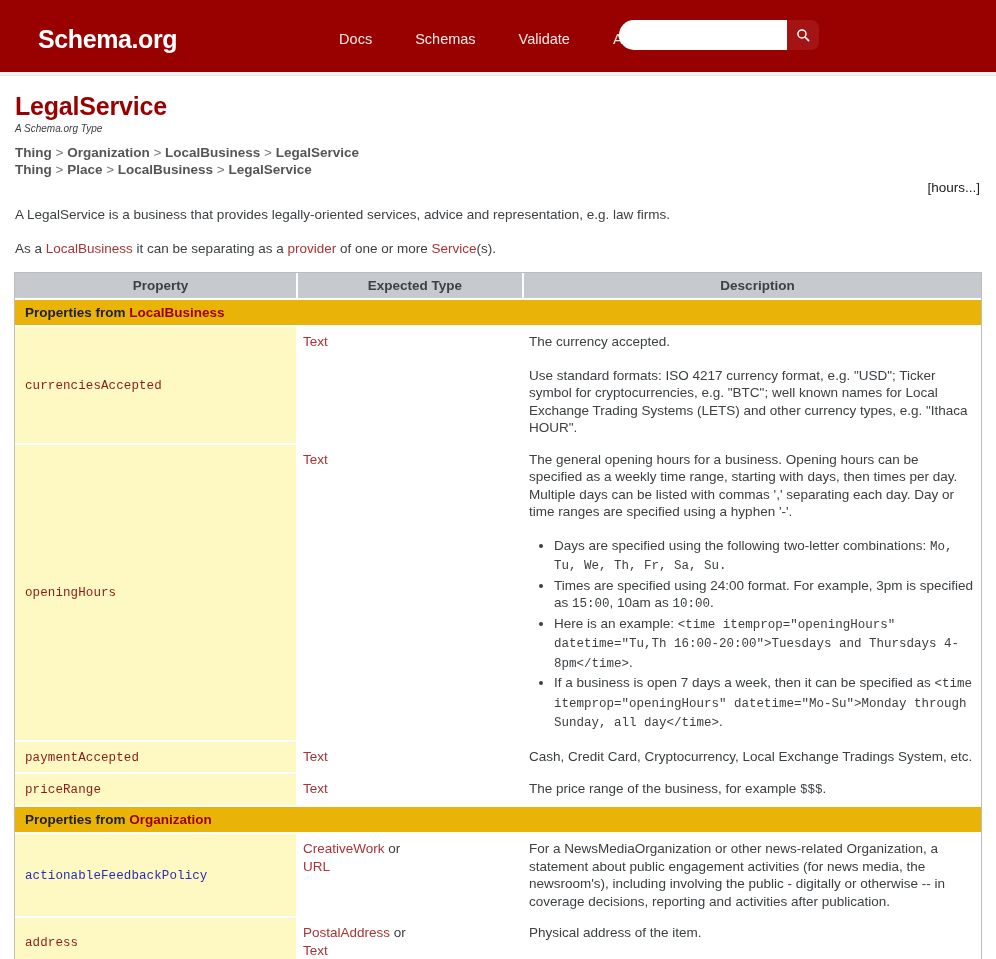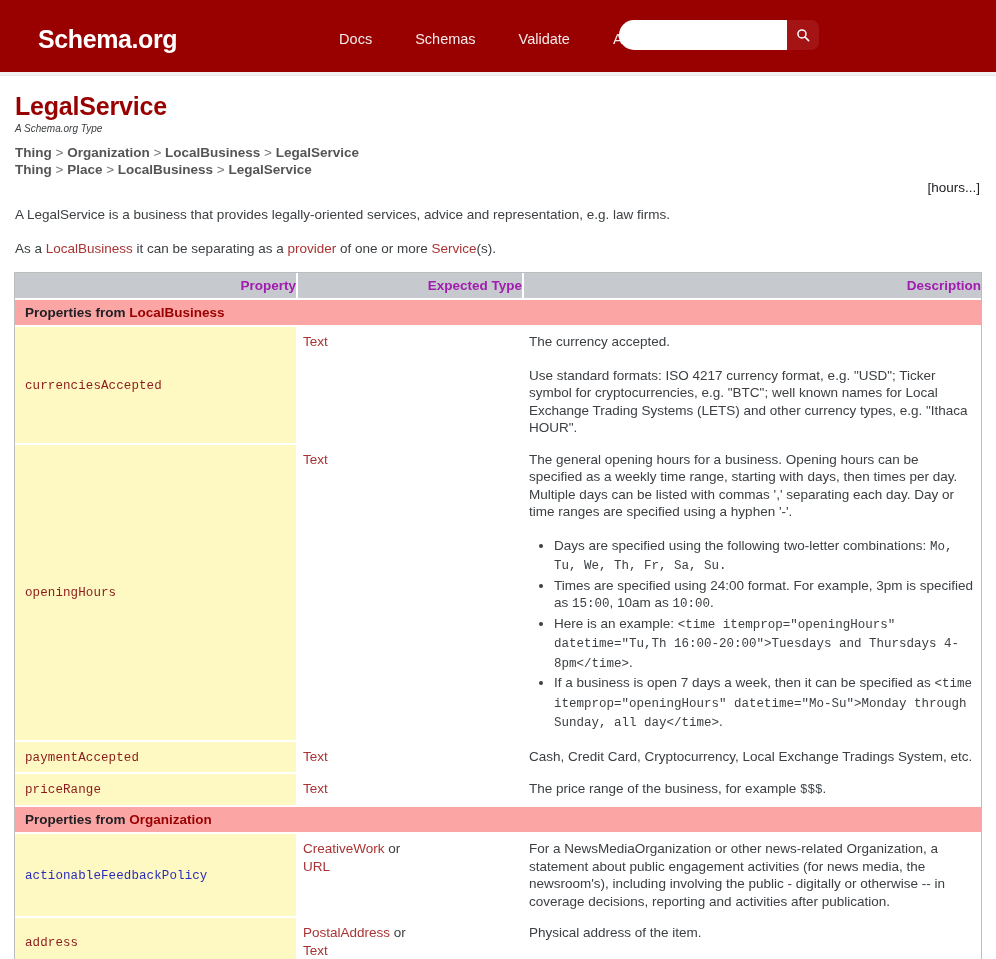--- a/index.html
+++ b/index.html
@@ -145,33 +145,33 @@
     border: 1px solid #bdbdbd;
     table-layout: fixed;
     background: #ffffff;
   }
   #definition-table col.c1 { width: 283px; }
   #definition-table col.c2 { width: 226px; }
   #definition-table col.c3 { width: 457px; }
 
   #definition-table th {
     background: #c6cace;
-    text-align: right;
-    font-size: 13.5px;
-    font-weight: bold;
-    color: #a21caf;
+    text-align: center;
+    font-size: 13.5px;
+    font-weight: bold;
+    color: #404040;
     padding: 5px 0 5px 10px;
     border-right: 2px solid #ffffff;
     border-bottom: 2px solid #ffffff;
     vertical-align: middle;
   }
   #definition-table th:last-child { border-right: none; }
 
   tr.section-row td {
-    background: #fca5a5;
+    background: #eab308;
     font-size: 13.5px;
     font-weight: bold;
     color: #202124;
     padding: 5px 0 5px 10px;
     border-bottom: 2px solid #ffffff;
     margin-top: 45px;
   }
   tr.section-row td a {
     color: #990000;
     text-decoration: none;

